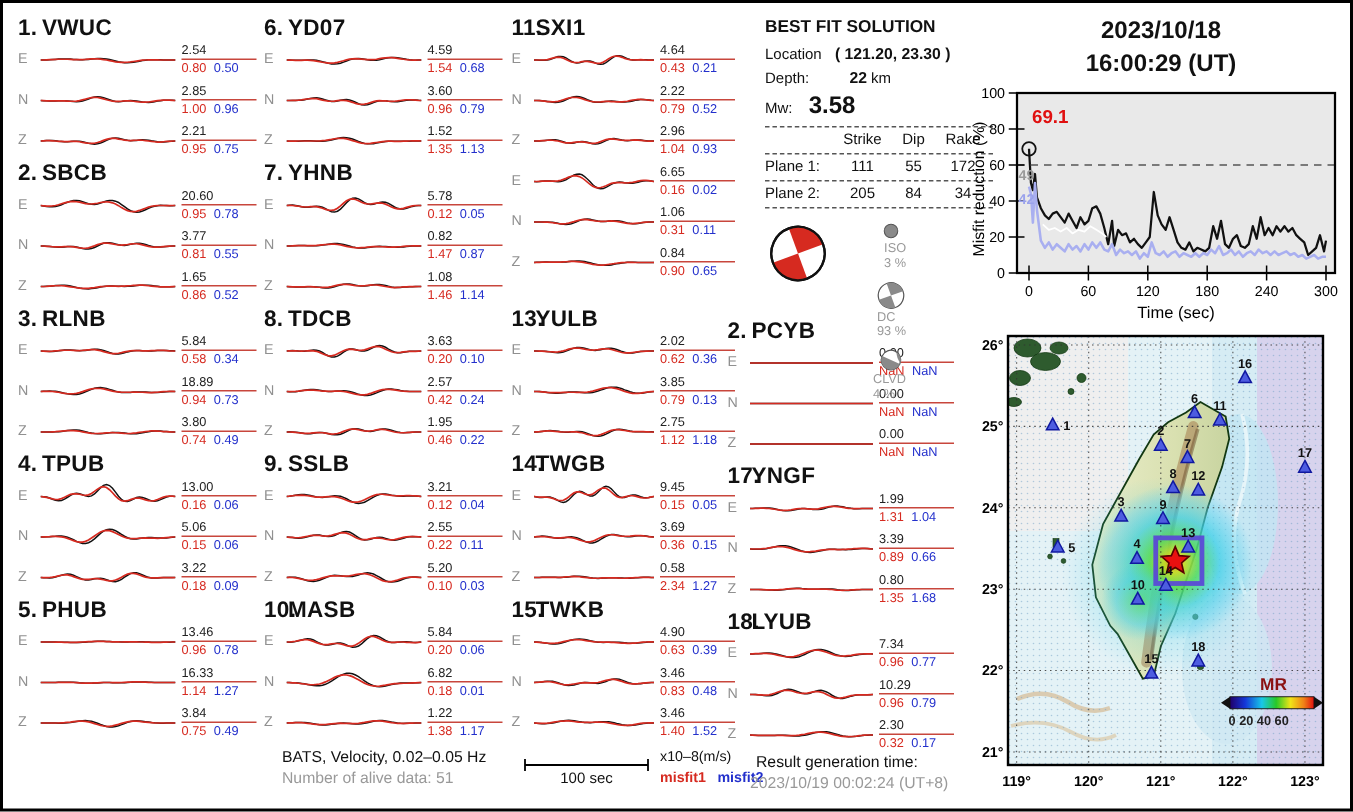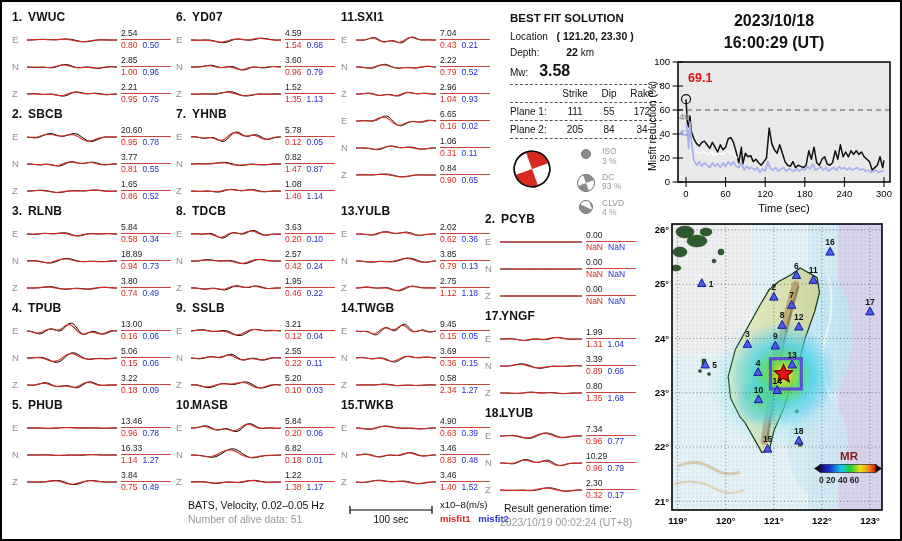--- a/index.html
+++ b/index.html
@@ -4,21 +4,21 @@
 <style>
   html,body{margin:0;padding:0;background:#fff;}
   body{width:902px;height:541px;overflow:hidden;
        font-family:"Liberation Sans","DejaVu Sans",sans-serif;color:#111;}
   .frame{position:absolute;left:0;top:0;width:902px;height:541px;
          border:2px solid #000;box-sizing:border-box;background:#fff;}
   
   .col{position:absolute;top:8px;width:162px;}
   #col1{left:10px}#col2{left:174px}#col3{left:339px}#col4{left:483px}
   .station{height:97px;}
-  .st-title{font-size:12px;font-weight:bold;height:16px;letter-spacing:.2px;}
+  .st-title{font-size:15px;font-weight:bold;height:16px;letter-spacing:.2px;}
   .st-num{display:inline-block;width:16px;}
   .ch-row{display:flex;align-items:center;height:27px;}
   .ch-label{width:15px;color:#909090;font-size:9.5px;}
   .wave svg{width:90px;height:26px;display:block;}
   #col3 .wave svg{width:80px}
   #col4 .wave svg{width:82px}
   .nums{margin-left:4px;width:50px;font-size:8.5px;line-height:1.25;}
   .amp{color:#222;}
   .m-row{border-top:1px solid #c8463c;}
   .m1{color:#d62a20;margin-right:5px;}
@@ -27,21 +27,21 @@
   .solution{position:absolute;left:483px;top:10px;width:158px;margin-left:25px;}
   .sol-title{font-weight:bold;font-size:11.5px;margin-bottom:6px;}
   .sol-row{font-size:10px;margin-bottom:4px;}
   .sol-row b{font-size:10.5px;}
   .mw-big{font-size:16px;font-weight:bold;margin-left:8px;}
   .sol-table{font-size:10px;border-top:1px dashed #555;margin-top:4px;width:152px;}
   .sol-tr{display:flex;border-bottom:1px dashed #555;padding:3px 0;}
   .sol-c0{width:46px;}.sol-c1{width:38px;text-align:center}.sol-c2{width:30px;text-align:center}.sol-c3{width:36px;text-align:center}
   .mech-row{display:flex;margin-top:8px;align-items:flex-start;}
   .legend{margin-left:22px;}
-  .leg-item{display:flex;align-items:flex-start;margin-bottom:6px;}
+  .leg-item{display:flex;align-items:flex-end;margin-bottom:6px;flex-direction:column;}
   .leg-txt{font-size:8.5px;color:#999;line-height:1.15;margin-left:6px;}
   
   .hdr{position:absolute;left:648px;top:8px;width:248px;text-align:center;
        font-weight:bold;font-size:16px;line-height:1.35;}
   #misfitChart{position:absolute;left:644px;top:48px;}
   #mapChart{position:absolute;left:646px;top:214px;}
   
   .f{position:absolute;font-size:10.5px;}
   .gray{color:#999;}
   .sb-label{text-align:center;font-size:10px;}
@@ -512,21 +512,21 @@
       </div>
     <div class="ch-row">
           <span class="ch-label">E</span>
           <span class="wave">
             <svg viewBox="0 0 90 26" preserveAspectRatio="none">
               <polyline points="0,13.0 2,13.0 4,13.1 6,13.1 8,13.2 10,13.0 12,12.6 14,12.0 16,11.3 18,10.7 20,10.6 22,10.8 24,11.6 26,12.7 28,13.8 30,14.6 32,15.0 34,14.9 36,14.4 38,13.9 40,13.6 42,13.6 44,14.1 46,14.9 48,15.6 50,15.9 52,15.7 54,14.8 56,13.5 58,12.1 60,10.9 62,10.2 64,10.1 66,10.5 68,11.3 70,12.1 72,12.7 74,13.0 76,13.0 78,12.9 80,12.8 82,12.8 84,12.8 86,13.0 88,13.0 90,13.0" fill="none" stroke="#111" stroke-width="1"></polyline>
               <polyline points="0,13.0 2,13.0 4,13.0 6,13.0 8,12.9 10,12.7 12,12.2 14,11.7 16,11.3 18,11.1 20,11.3 22,11.8 24,12.6 26,13.5 28,14.2 30,14.6 32,14.7 34,14.5 36,14.1 38,13.9 40,13.9 42,14.2 44,14.6 46,15.1 48,15.3 50,15.1 52,14.4 54,13.4 56,12.2 58,11.2 60,10.5 62,10.4 64,10.6 66,11.2 68,11.9 70,12.5 72,12.8 74,13.0 76,12.9 78,12.9 80,12.8 82,12.9 84,13.0 86,13.1 88,13.1 90,13.0" fill="none" stroke="#d62a20" stroke-width="1.15"></polyline>
             </svg>
           </span>
           <span class="nums">
-            <div class="amp">7.04</div>
+            <div class="amp">4.64</div>
             <div class="m-row"><span class="m1">0.43</span><span class="m2">0.21</span></div>
           </span>
         </div>
         <div class="ch-row">
           <span class="ch-label">N</span>
           <span class="wave">
             <svg viewBox="0 0 90 26" preserveAspectRatio="none">
               <polyline points="0,13.0 2,13.0 4,13.0 6,13.1 8,13.3 10,13.6 12,13.9 14,14.2 16,14.3 18,14.2 20,13.8 22,13.3 24,12.5 26,11.7 28,11.0 30,10.5 32,10.3 34,10.5 36,11.0 38,11.7 40,12.5 42,13.2 44,13.8 46,14.1 48,14.2 50,14.1 52,13.9 54,13.6 56,13.5 58,13.4 60,13.5 62,13.6 64,13.8 66,14.0 68,14.0 70,13.9 72,13.6 74,13.3 76,12.9 78,12.6 80,12.4 82,12.4 84,12.5 86,12.7 88,12.9 90,13.0" fill="none" stroke="#111" stroke-width="1"></polyline>
               <polyline points="0,13.0 2,13.0 4,13.1 6,13.2 8,13.4 10,13.7 12,13.8 14,13.9 16,13.8 18,13.6 20,13.1 22,12.5 24,11.9 26,11.4 28,11.0 30,10.9 32,11.0 34,11.3 36,11.8 38,12.4 40,13.0 42,13.5 44,13.8 46,14.0 48,14.0 50,13.9 52,13.7 54,13.6 56,13.6 58,13.7 60,13.8 62,13.9 64,13.9 66,13.9 68,13.7 70,13.5 72,13.1 74,12.8 76,12.5 78,12.3 80,12.3 82,12.4 84,12.5 86,12.7 88,12.9 90,13.0" fill="none" stroke="#d62a20" stroke-width="1.15"></polyline>
             </svg>

